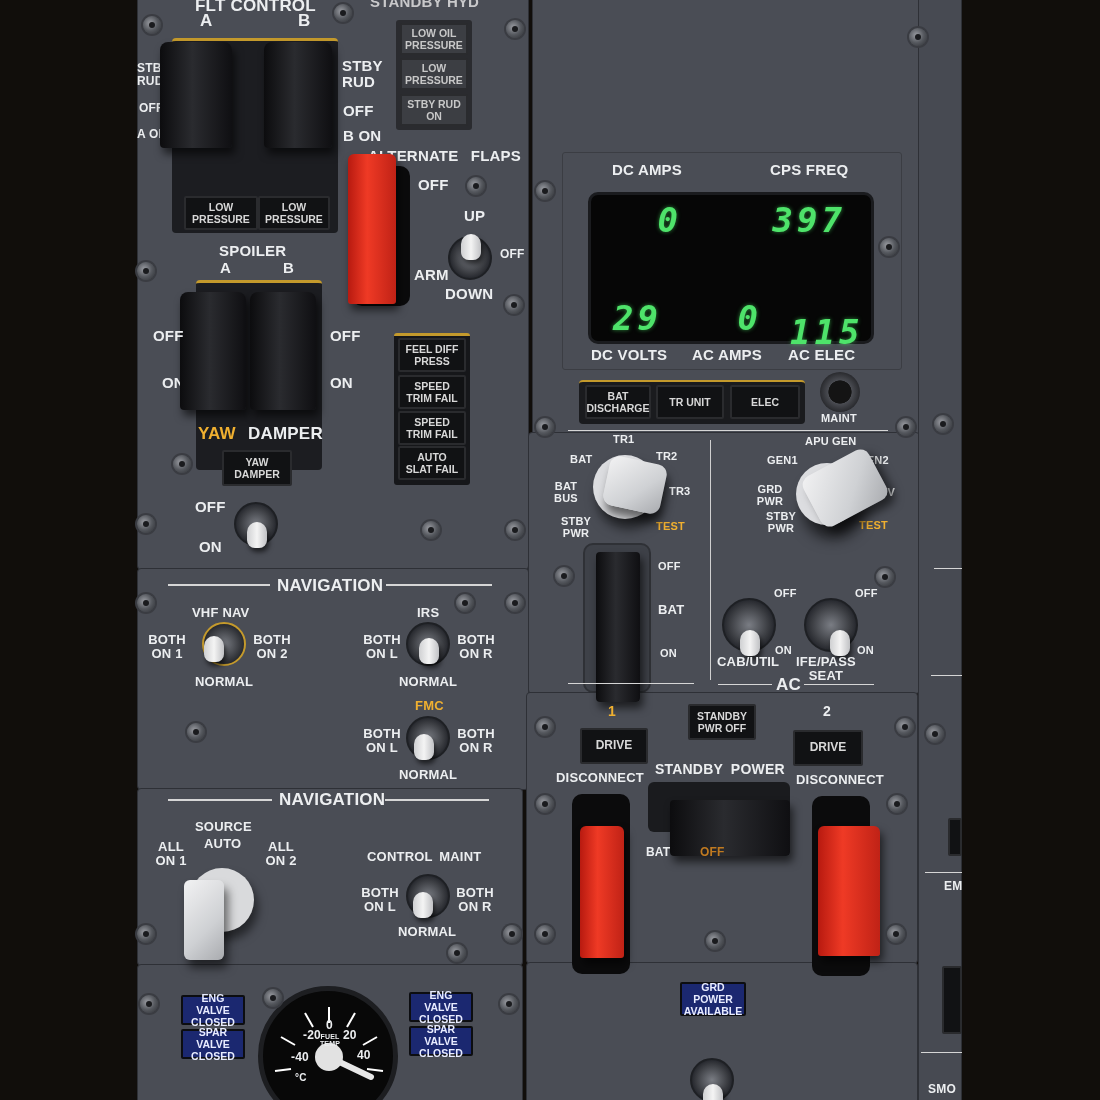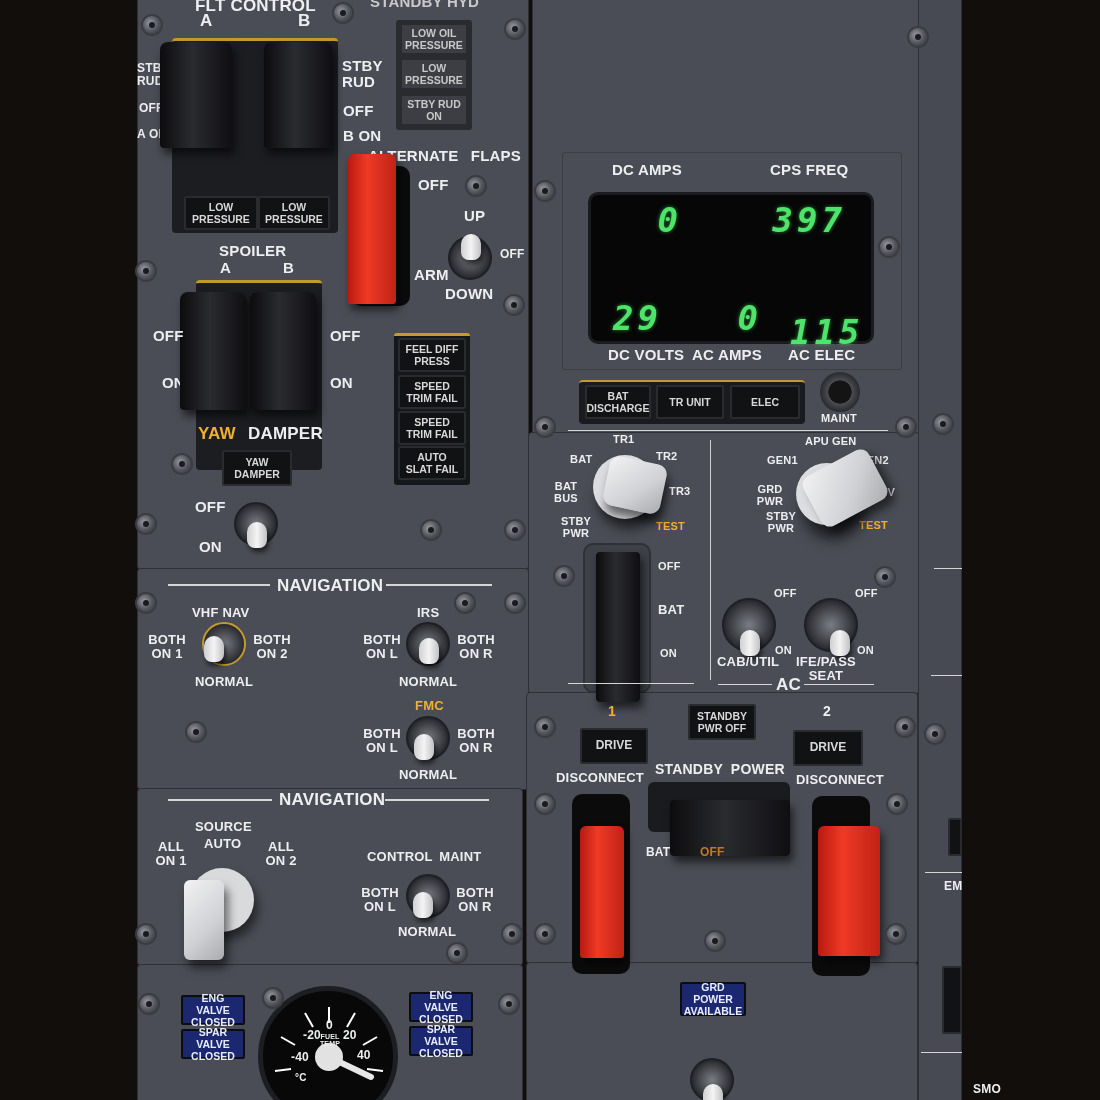--- a/index.html
+++ b/index.html
@@ -181,21 +181,21 @@
 
 <div class="abs" style="left:562px;top:152px;width:340px;height:218px;border:1px solid #3b3d43;border-radius:3px;"></div>
 <div class="lbl" style="left:612px;top:162px;">DC AMPS</div>
 <div class="lbl" style="left:770px;top:162px;">CPS FREQ</div>
 <div class="display" style="left:588px;top:192px;width:286px;height:152px;"></div>
 <div class="seg" style="left:620px;top:200px;width:62px;">0</div>
 <div class="seg" style="left:760px;top:200px;width:86px;">397</div>
 <div class="seg" style="left:600px;top:298px;width:62px;">29</div>
 <div class="seg" style="left:700px;top:298px;width:62px;">0</div>
 <div class="seg" style="left:790px;top:312px;width:70px;">115</div>
-<div class="lbl" style="left:608px;top:347px;">DC VOLTS</div>
+<div class="lbl" style="left:591px;top:347px;">DC VOLTS</div>
 <div class="lbl" style="left:692px;top:347px;">AC AMPS</div>
 <div class="lbl" style="left:788px;top:347px;">AC ELEC</div>
 
 <div class="abs" style="left:579px;top:380px;width:226px;height:44px;background:#1a1b1e;border-radius:4px;border-top:2px solid #c49a2c;"></div>
 <div class="annun" style="left:585px;top:385px;width:66px;height:34px;">BAT DISCHARGE</div>
 <div class="annun" style="left:656px;top:385px;width:68px;height:34px;">TR UNIT</div>
 <div class="annun" style="left:730px;top:385px;width:70px;height:34px;">ELEC</div>
 <div class="abs" style="left:820px;top:372px;width:40px;height:40px;border-radius:50%;background:radial-gradient(circle,#141414 0 40%,#4a4c52 42%,#2a2b2f 70%,#707278 100%);"></div>
 <div class="lbl xs" style="left:821px;top:413px;">MAINT</div>
 <div class="rule" style="left:568px;top:430px;width:320px;height:1px;"></div>
@@ -274,21 +274,21 @@
     <div class="lever" style="top:24px;"></div>
   </div>
 
 <div class="rule" style="left:934px;top:568px;width:28px;height:1px;"></div>
 <div class="rule" style="left:931px;top:675px;width:31px;height:1px;"></div>
 <div class="annun" style="left:948px;top:818px;width:14px;height:38px;"></div>
 <div class="rule" style="left:925px;top:872px;width:37px;height:1px;"></div>
 <div class="lbl sm" style="left:944px;top:880px;width:18px;overflow:hidden;text-align:left;">EM</div>
 <div class="annun" style="left:942px;top:966px;width:20px;height:68px;"></div>
 <div class="rule" style="left:921px;top:1052px;width:41px;height:1px;"></div>
-<div class="lbl sm" style="left:928px;top:1083px;width:34px;overflow:hidden;text-align:left;margin-left:45px;">SMO</div>
+<div class="lbl sm" style="left:928px;top:1083px;width:34px;overflow:hidden;text-align:left;">SMO</div>
 
 <div class="screw" style="left:143px;top:16px;"></div>
 <div class="screw" style="left:334px;top:4px;"></div>
 <div class="screw" style="left:506px;top:20px;"></div>
 <div class="screw" style="left:467px;top:177px;"></div>
 <div class="screw" style="left:137px;top:262px;"></div>
 <div class="screw" style="left:505px;top:296px;"></div>
 <div class="screw" style="left:173px;top:455px;"></div>
 <div class="screw" style="left:422px;top:521px;"></div>
 <div class="screw" style="left:137px;top:515px;"></div>

